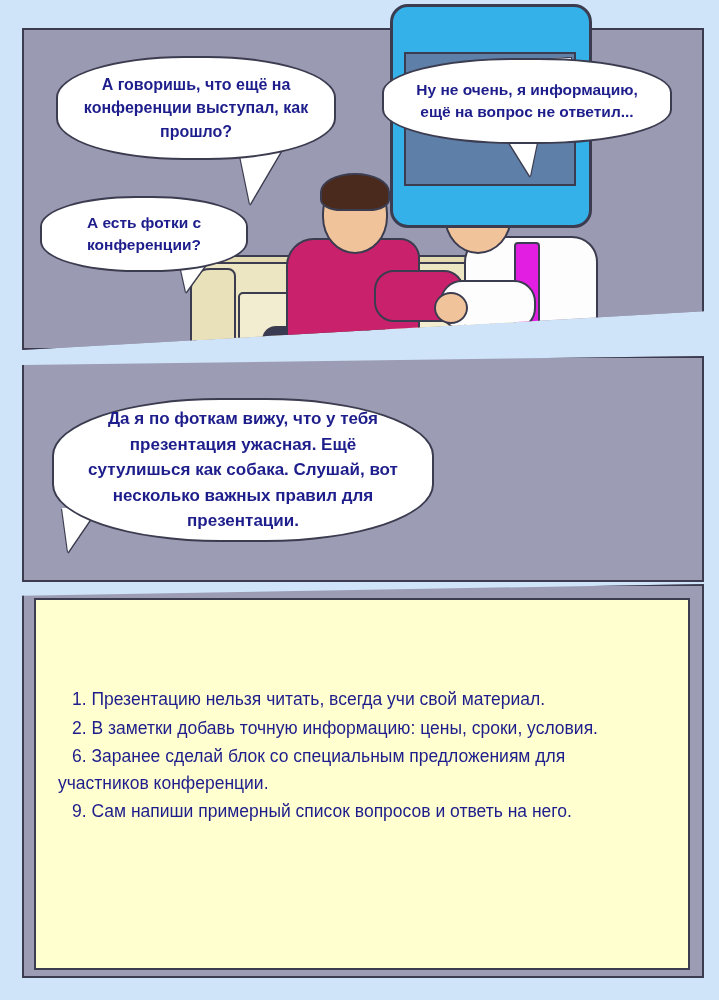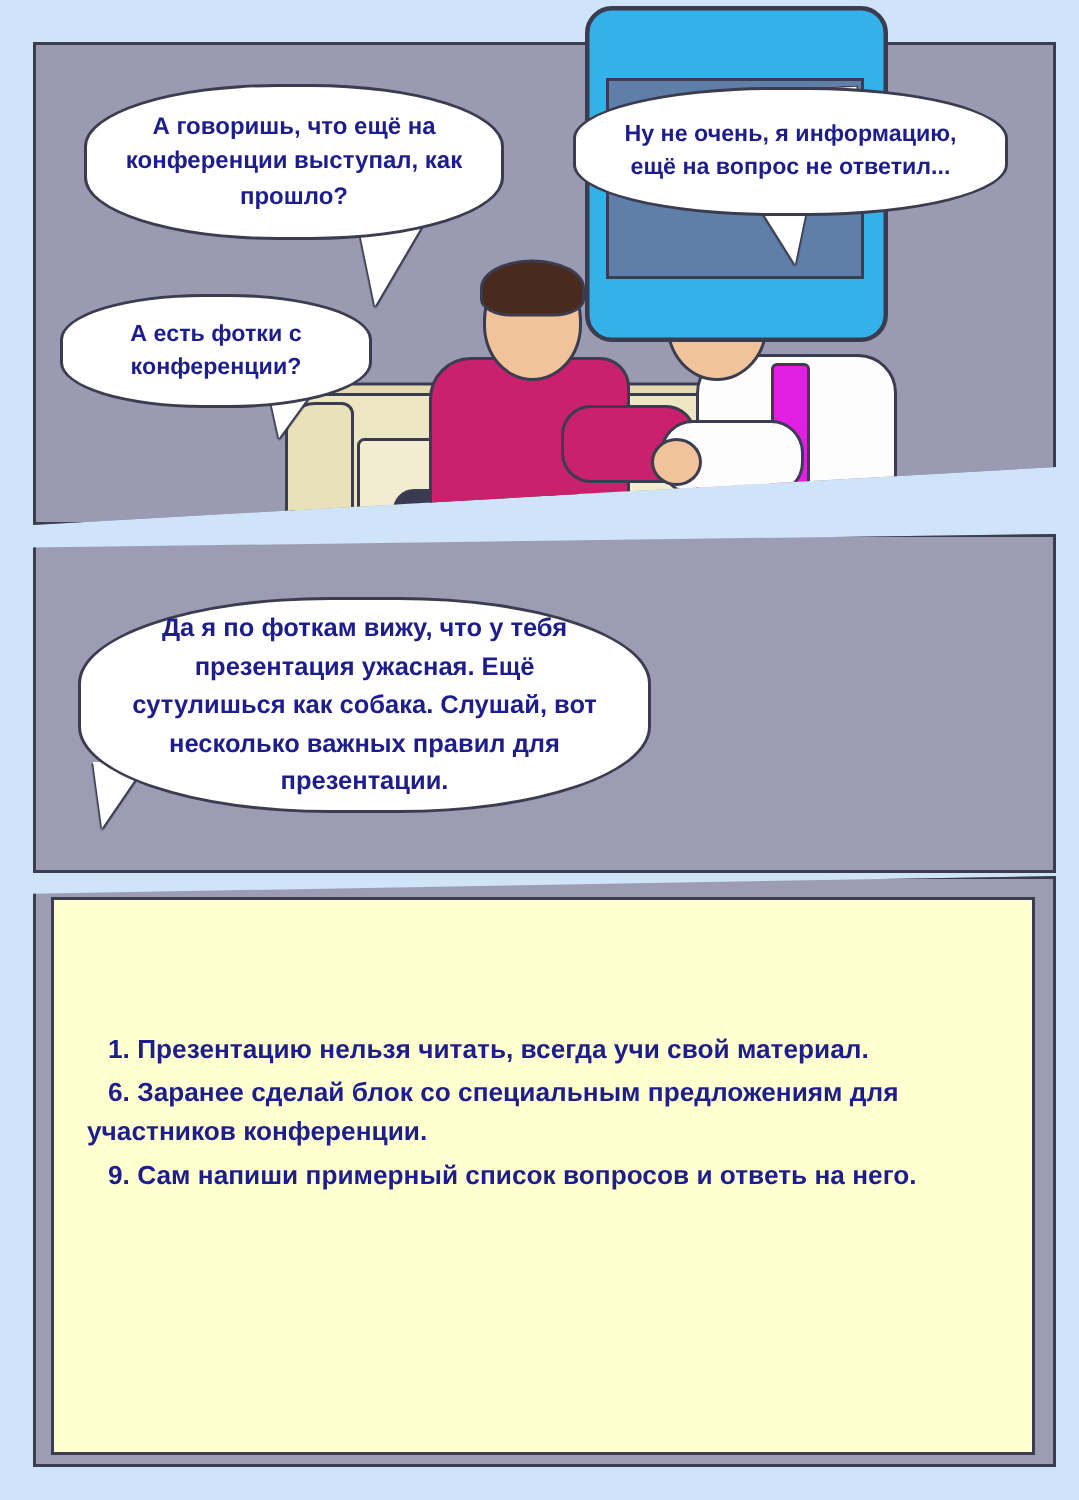--- a/index.html
+++ b/index.html
@@ -305,21 +305,21 @@
     height: 368px;
     background: #ffffcf;
     border: 2px solid #3c3c50;
   }
   .rules-list {
     position: absolute;
     left: 58px;
     top: 686px;
     width: 600px;
     font-size: 17.5px;
-    font-weight: bold;
+    font-weight: normal;
     color: #1d1d8c;
     line-height: 1.52;
   }
   .rules-list .rule {
     margin: 0 0 2px 0;
     text-indent: 14px;
   }
 
   
   .bubble {
@@ -451,20 +451,21 @@
       <div class="sp-head"></div>
       <div class="sp-body"></div>
     </div>
     <div class="slide-board"></div>
   </div>
 
   <div class="panel3"></div>
   <div class="rules-card"></div>
   <div class="rules-list">
     <p class="rule">1. Презентацию нельзя читать, всегда учи свой материал.</p>
+    <p class="rule">2. В заметки добавь точную информацию: цены, сроки, условия.</p>
     <p class="rule">6. Заранее сделай блок со специальным предложениям для участников конференции.</p>
     <p class="rule">9. Сам напиши примерный список вопросов и ответь на него.</p>
   </div>
 
   <div class="tail" id="b1-tail"></div>
   <div class="bubble" id="b1">
     <span>А говоришь, что ещё на конференции выступал, как прошло?</span>
   </div>
 
   <div class="tail" id="b2-tail"></div>

